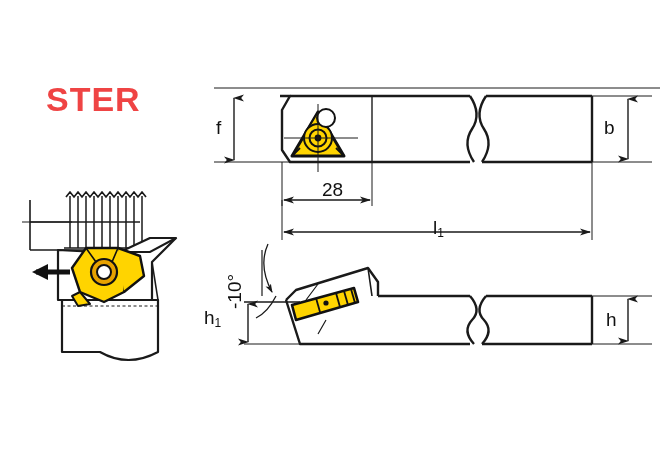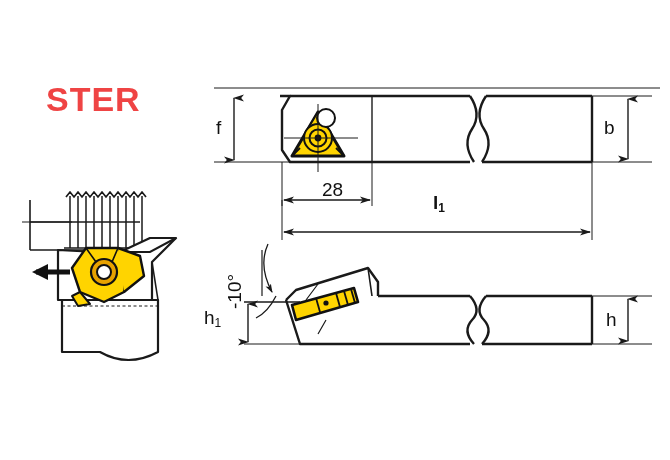--- a/index.html
+++ b/index.html
@@ -216,21 +216,21 @@
       </g>
     </g>
   </svg>
 
   <div class="lbl" style="left:216px;top:118px;">f</div>
 
   <div class="lbl" style="left:322px;top:180px;">28</div>
 
   <div class="lbl" style="left:604px;top:118px;">b</div>
 
-  <div class="lbl" style="left:433px;top:193px;font-weight:bold;"><span>l</span><span class="sub">1</span></div>
+  <div class="lbl" style="left:433px;top:218px;"><span>l</span><span class="sub">1</span></div>
 
   <div class="rot" style="left:244px;top:290px;">-10°</div>
 
   <div class="lbl" style="left:204px;top:308px;"><span>h</span><span class="sub">1</span></div>
 
   <div class="lbl" style="left:606px;top:310px;">h</div>
 
 </div>
 
 </body></html>

